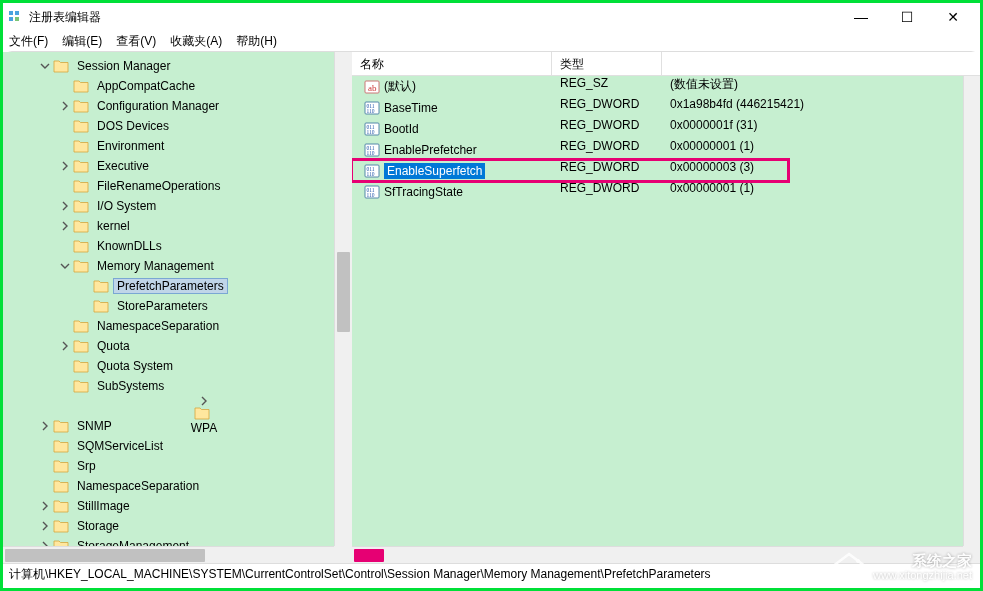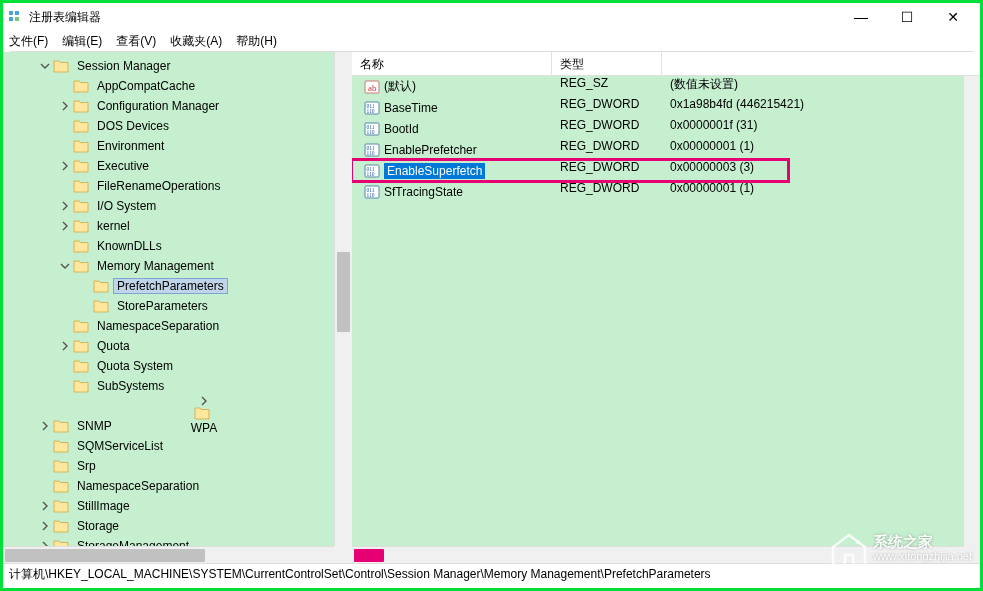--- a/index.html
+++ b/index.html
@@ -44,21 +44,21 @@
 .sel-name { background: #0078d7; color: #fff; padding: 1px 3px; }
 
 .scroll-v { position: absolute; right: 0; top: 0; bottom: 17px; width: 17px; background: #f0f0f0; border-left: 1px solid #ddd; }
 .scroll-v .thumb { position: absolute; left: 2px; width: 13px; background: #c1c1c1; border-radius: 1px; }
 .scroll-h { position: absolute; left: 0; right: 17px; bottom: 0; height: 17px; background: #f0f0f0; border-top: 1px solid #ddd; }
 .scroll-h .thumb { position: absolute; top: 2px; height: 13px; background: #c1c1c1; border-radius: 1px; }
 .scroll-corner { position: absolute; right: 0; bottom: 0; width: 17px; height: 17px; background: #f0f0f0; }
 
 .statusbar { height: 22px; display: flex; align-items: center; padding: 0 6px; background: #fff; border-top: 1px solid #ddd; font-size: 12px; }
 
-.watermark { position: absolute; right: 8px; bottom: 19px; display: flex; align-items: center; color: #fff; opacity: 0.85; z-index: 10; text-shadow: 0 0 3px rgba(0,0,0,.4); }
+.watermark { position: absolute; right: 8px; bottom: 0; display: flex; align-items: center; color: #fff; opacity: 0.85; z-index: 10; text-shadow: 0 0 3px rgba(0,0,0,.4); text-align: right; }
 .watermark .wm-icon { width: 40px; height: 40px; margin-right: 4px; }
 .watermark .wm-text { display: flex; flex-direction: column; font-size: 11px; line-height: 14px; }
 .watermark .wm-title { font-size: 15px; font-weight: bold; }
 </style>
 </head>
 <body>
 
 <div class="titlebar">
   <span class="icon">
     <svg width="16" height="16" viewBox="0 0 16 16">

